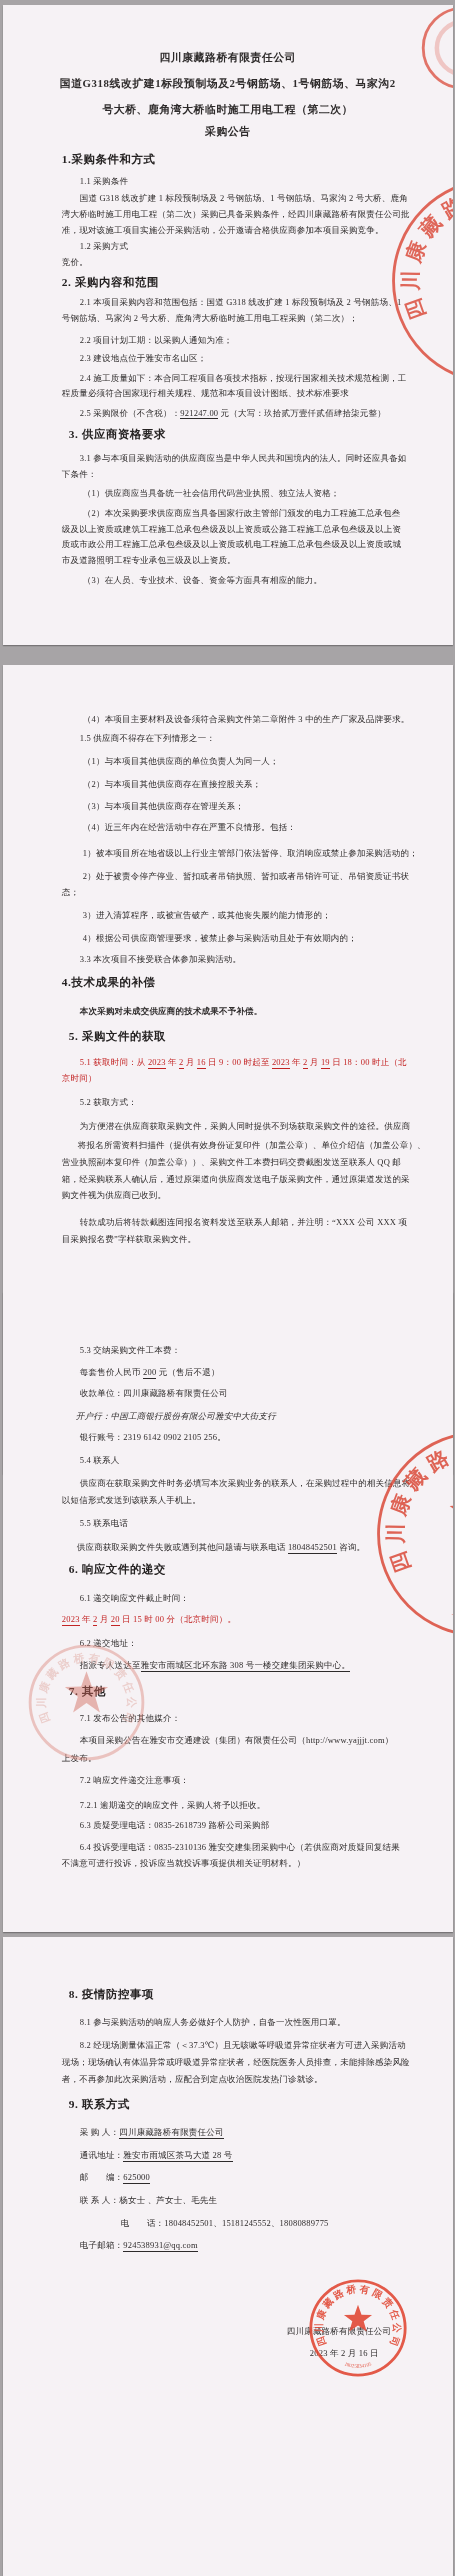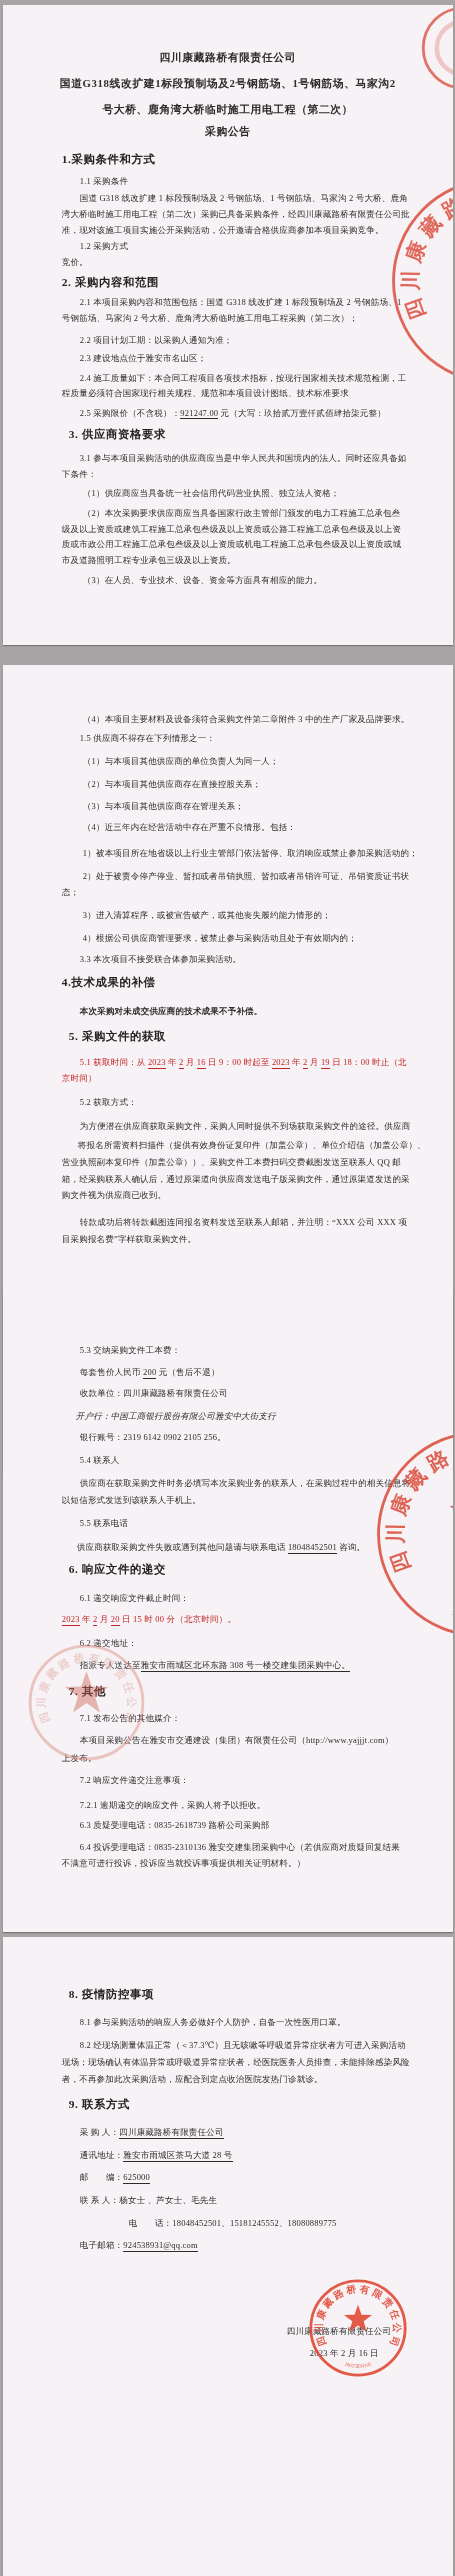--- a/index.html
+++ b/index.html
@@ -177,21 +177,21 @@
       <div class="line h1" style="top: 52px; left: 66px;"><span>8. 疫情防控事项</span></div>
       <div class="line" style="top: 80px; left: 77px;"><span>8.1 参与采购活动的响应人务必做好个人防护，自备一次性医用口罩。</span></div>
       <div class="line" style="top: 103px; left: 77px;"><span>8.2 经现场测量体温正常（＜37.3℃）且无咳嗽等呼吸道异常症状者方可进入采购活动</span></div>
       <div class="line" style="top: 120px; left: 59px;"><span>现场；现场确认有体温异常或呼吸道异常症状者，经医院医务人员排查，未能排除感染风险</span></div>
       <div class="line" style="top: 137px; left: 59px;"><span>者，不再参加此次采购活动，应配合到定点收治医院发热门诊就诊。</span></div>
       <div class="line h1" style="top: 162px; left: 66px;"><span>9. 联系方式</span></div>
       <div class="line" style="top: 190px; left: 77px;"><span>采 购 人：</span><span class="u">四川康藏路桥有限责任公司</span></div>
       <div class="line" style="top: 213px; left: 77px;"><span>通讯地址：</span><span class="u">雅安市雨城区茶马大道 28 号</span></div>
       <div class="line" style="top: 235px; left: 77px;"><span>邮　　编：</span><span class="u">625000</span></div>
       <div class="line" style="top: 258px; left: 77px;"><span>联 系 人：杨女士 、芦女士、毛先生</span></div>
-      <div class="line" style="top: 281px; left: 78px; padding-left: 48px;"><span>电　　话：18048452501、15181245552、18080889775</span></div>
+      <div class="line" style="top: 281px; left: 70px; padding-left: 48px;"><span>电　　话：18048452501、15181245552、18080889775</span></div>
       <div class="line" style="top: 303px; left: 77px;"><span>电子邮箱：</span><span class="u">924538931@qq.com</span></div>
       <div class="line" style="top: 389px; left: 284px;"><span>四川康藏路桥有限责任公司</span></div>
       <div class="line" style="top: 411px; left: 307px;"><span>2023 年 2 月 16 日</span></div>
     </div>
 
   <svg class="stamp" style="left:301px;top:337px;opacity:.88;" width="108" height="108" viewBox="0 0 190 190">
     <defs>
       <path id="p4arc" d="M 40.4,126.5 A 63,63 0 1 1 149.6,126.5" fill="none"></path>
       <path id="p4ser" d="M 31.6,124.6 A 70,70 0 0 0 158.4,124.6" fill="none"></path>
     </defs>

